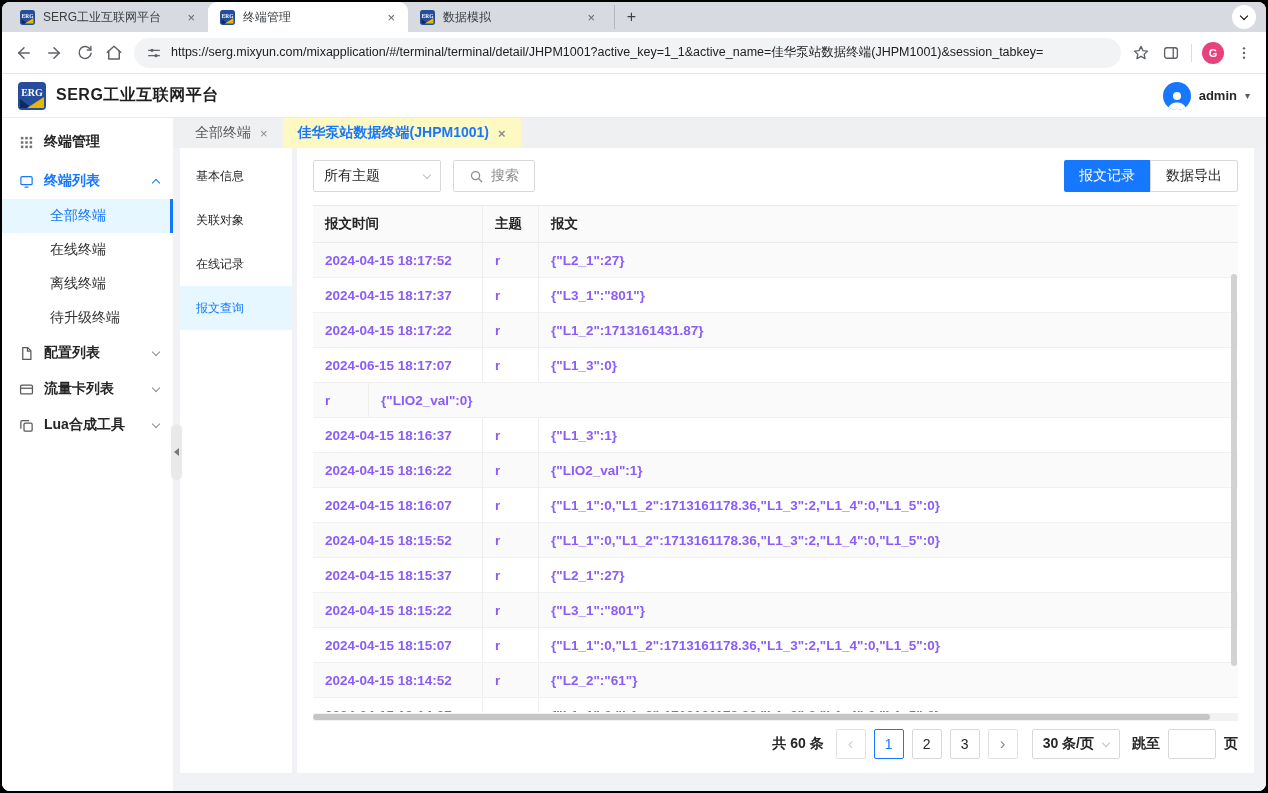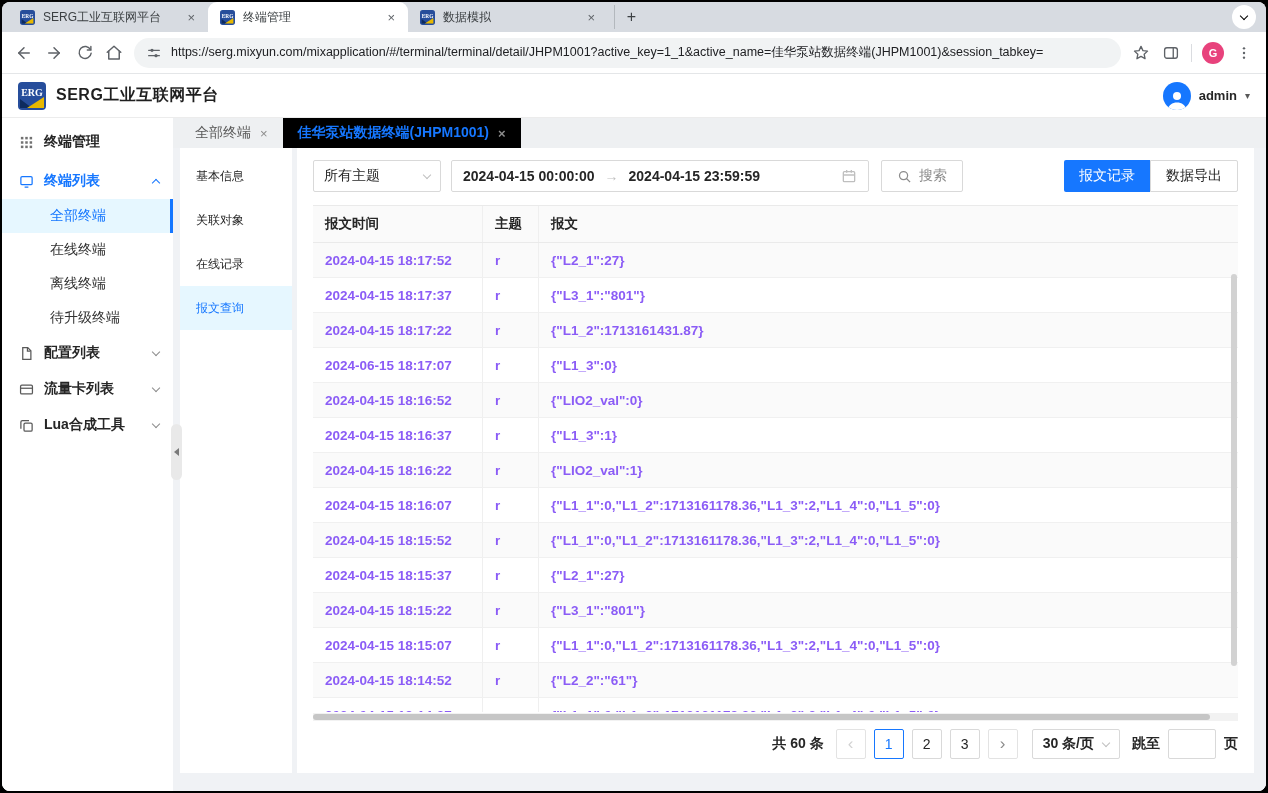--- a/index.html
+++ b/index.html
@@ -62,21 +62,21 @@
   .side-gap { height:3px; }
 
   .collapse-handle { position:absolute; left:169px; top:306px; width:11px; height:56px; background:#e9e9e9;
                      border-radius:6px; display:flex; align-items:center; justify-content:center; z-index:5; }
   .collapse-tri { width:0; height:0; border-top:4px solid transparent; border-bottom:4px solid transparent;
                   border-right:5px solid #7a7a7a; }
 
   .content { flex:1; display:flex; flex-direction:column; min-width:0; }
   .pagetabs { height:30px; background:#eef0f2; display:flex; padding-left:7px; flex-shrink:0; }
   .ptab { display:flex; align-items:center; gap:9px; padding:0 15px; font-size:14px; color:#595959; cursor:pointer; }
-  .ptab.active { background:#000000; color:#1677ff; font-weight:bold; }
+  .ptab.active { background:#fef9c3; color:#1677ff; font-weight:bold; }
   .pclose { color:#8c8c8c; font-size:13px; }
 
   .panelrow { flex:1; display:flex; background:#f0f2f5; padding:0 12px 18px 7px; min-height:0; }
   .subnav { width:112px; background:#fff; flex-shrink:0; margin-right:5px; padding-top:6px; }
   .subnav-item { height:44px; display:flex; align-items:center; padding-left:16px; font-size:12px; color:#262626; cursor:pointer; }
   .subnav-item.active { background:#e6f7ff; color:#1677ff; }
 
   .main { flex:1; background:#fff; padding:10px 16px 6px; display:flex; flex-direction:column; min-width:0; }
 
   .filters { display:flex; align-items:center; margin:2px 0 13px; flex-shrink:0; }
@@ -332,31 +332,20 @@
           <div class="subnav-item">在线记录</div>
           <div class="subnav-item active">报文查询</div>
         </div>
 
         <div class="main">
           <div class="filters">
             <div class="ctrl topic-select">
               <span>所有主题</span>
               <span class="chev down"></span>
             </div>
-            <div class="ctrl daterange">
-              <span>2024-04-15 00:00:00</span>
-              <span class="dr-arrow">→</span>
-              <span>2024-04-15 23:59:59</span>
-              <svg class="dr-cal" viewBox="0 0 24 24" fill="none" stroke="currentColor" stroke-width="2">
-                    <rect x="3.5" y="5.5" width="17" height="15" rx="1.5"></rect>
-                    <path d="M3.5 10.5h17"></path>
-                    <path d="M8.5 3v4"></path>
-                    <path d="M15.5 3v4"></path>
-                  </svg>
-            </div>
             <div class="ctrl searchbtn">
               <svg width="15" height="15" viewBox="0 0 24 24" fill="none" stroke="currentColor" stroke-width="2">
                     <circle cx="10.5" cy="10.5" r="6.5"></circle>
                     <path d="M15.5 15.5L21 21"></path>
                   </svg>
               <span>搜索</span>
             </div>
             <div class="viewtoggle">
               <div class="vbtn primary">报文记录</div>
               <div class="vbtn ghost">数据导出</div>
@@ -384,21 +373,20 @@
     <div class="cell c1">2024-04-15 18:17:22</div>
     <div class="cell c2">r</div>
     <div class="cell c3">{"L1_2":1713161431.87}</div>
   </div>
                   <div class="trow">
     <div class="cell c1">2024-06-15 18:17:07</div>
     <div class="cell c2">r</div>
     <div class="cell c3">{"L1_3":0}</div>
   </div>
                   <div class="trow odd">
-    <div class="cell c1">2024-04-15 18:16:52</div>
     <div class="cell c2">r</div>
     <div class="cell c3">{"LIO2_val":0}</div>
   </div>
                   <div class="trow">
     <div class="cell c1">2024-04-15 18:16:37</div>
     <div class="cell c2">r</div>
     <div class="cell c3">{"L1_3":1}</div>
   </div>
                   <div class="trow odd">
     <div class="cell c1">2024-04-15 18:16:22</div>

